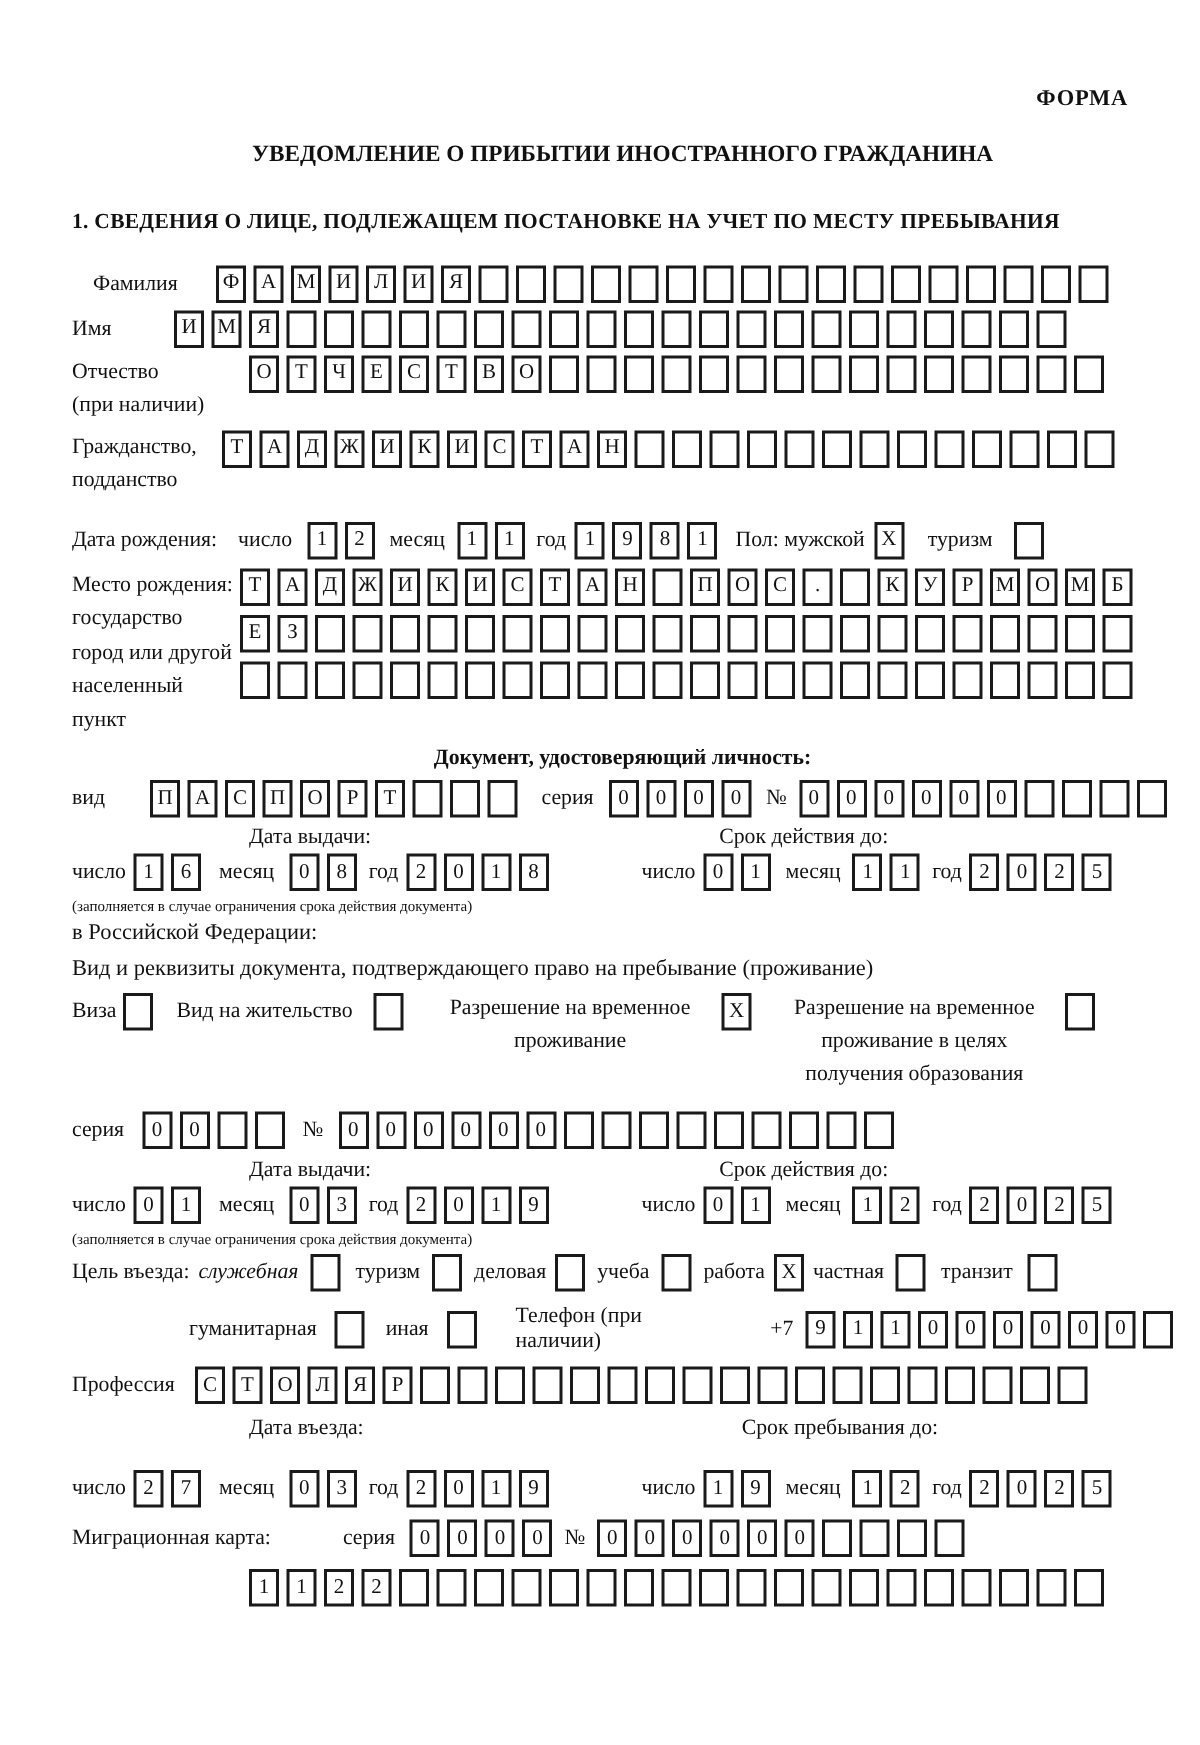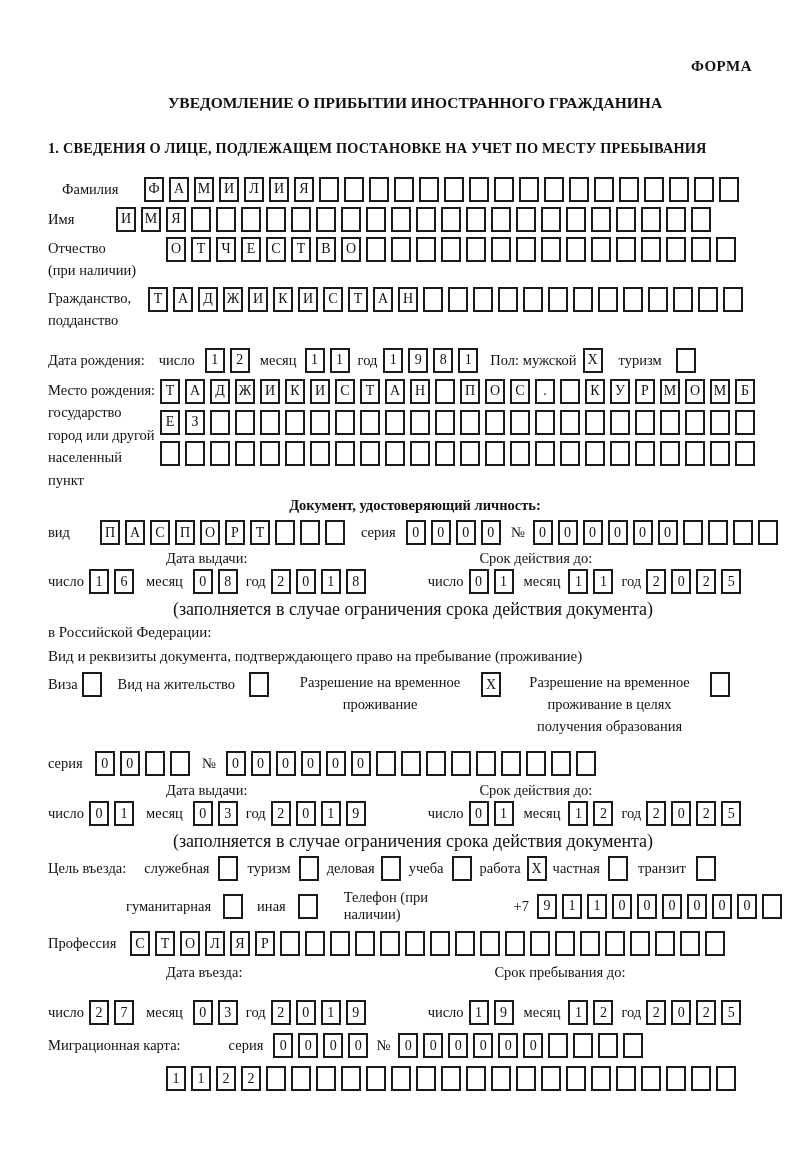--- a/index.html
+++ b/index.html
@@ -21,21 +21,21 @@
   .row { display:flex; align-items:center; margin-bottom:5px; }
   .row-top { display:flex; align-items:flex-start; margin-bottom:5px; }
   .lblcol { width:112px; flex:none; font-size:14.5px; line-height:1.55; }
   .box-row { display:flex; gap:5px; flex:none; }
   .cbox {
     width:20px; height:25px; border:2px solid #1a1a1a; flex:none;
     display:flex; align-items:center; justify-content:center;
     font-size:14px; font-family:"Liberation Serif", serif; background:#fff;
   }
   .stack > .box-row { margin-bottom:6px; }
-  .note { font-size:18px; text-align:center; padding-right:4px; margin:1px 0 4px 0; }
+  .note { font-size:10px; text-align:left; padding-right:4px; margin:1px 0 4px 0; }
   .subhead { font-size:14.5px; }
   .dochead { text-align:center; font-weight:bold; font-size:14.5px; margin:6px 0 6px 0; }
   .intro { font-size:15px; margin-bottom:7px; }
   .optlabel { text-align:center; font-size:14.5px; line-height:1.5; }
 </style>
 </head>
 <body>
 
 <div class="page">
 
@@ -458,21 +458,21 @@
         <span class="cbox">2</span>
         <span class="cbox">0</span>
         <span class="cbox">2</span>
         <span class="cbox">5</span>
       </span>
   </div>
   <div class="note">(заполняется в случае ограничения срока действия документа)</div>
 
   <div class="row" style="margin-top:4px;">
     <span class="subhead">Цель въезда:</span>
-    <span class="subhead" style="margin-left:18px;">служебная</span>
+    <span class="subhead" style="margin-left:6px;font-style:italic;">служебная</span>
     <span class="box-row" style="margin-left:8px;">
         <span class="cbox"></span>
       </span>
     <span class="subhead" style="margin-left:10px;">туризм</span>
     <span class="box-row" style="margin-left:8px;">
         <span class="cbox"></span>
       </span>
     <span class="subhead" style="margin-left:8px;">деловая</span>
     <span class="box-row" style="margin-left:6px;">
         <span class="cbox"></span>

